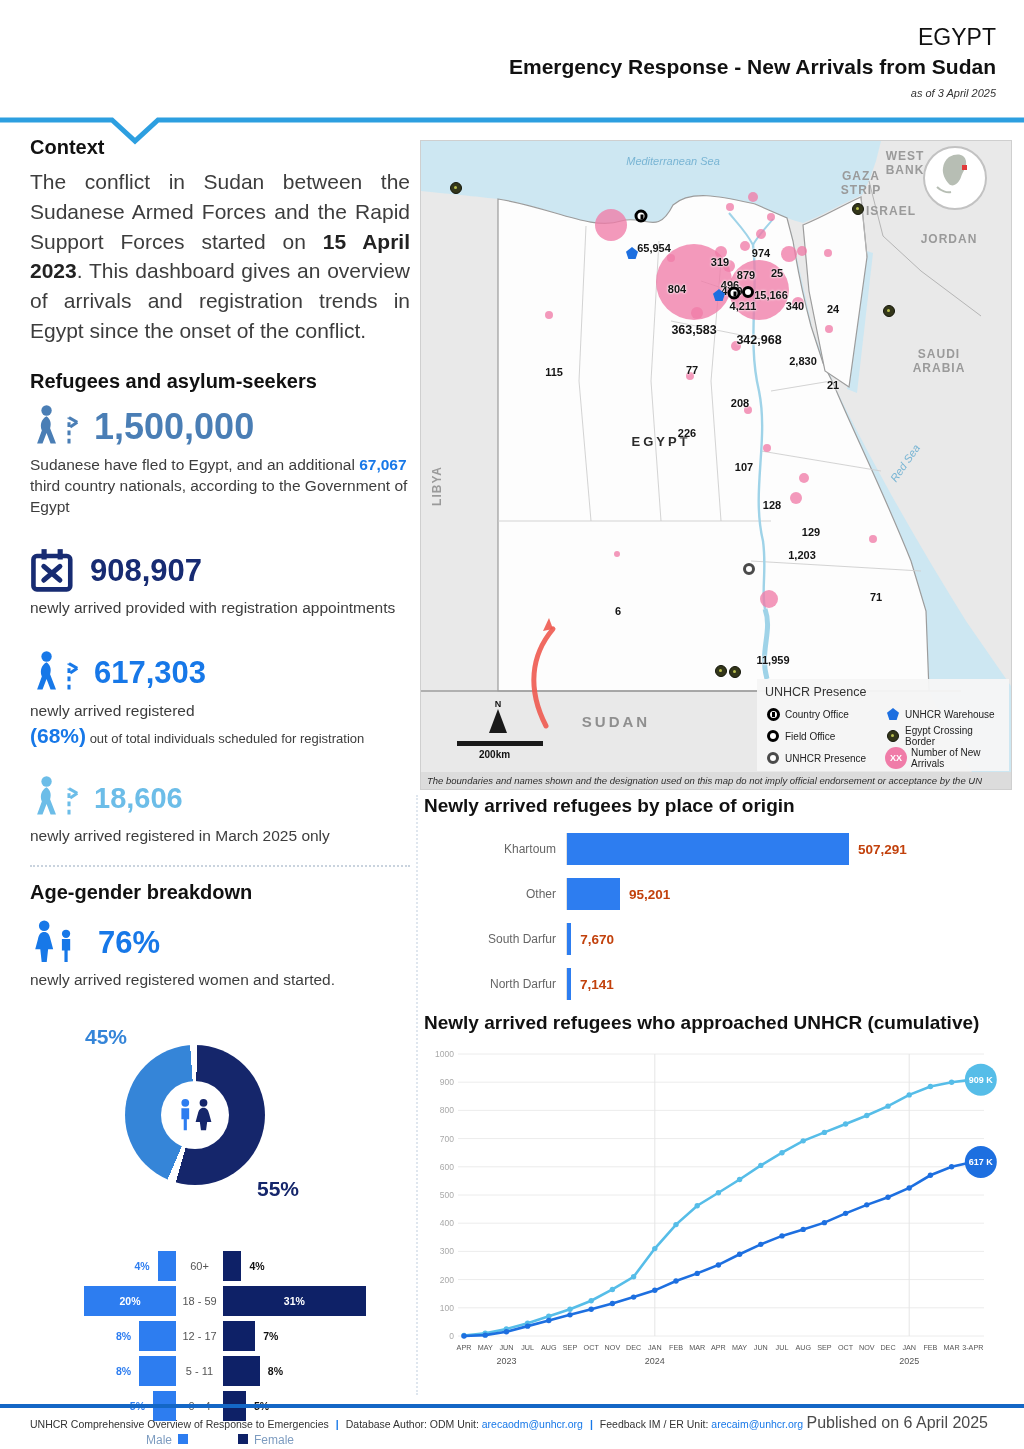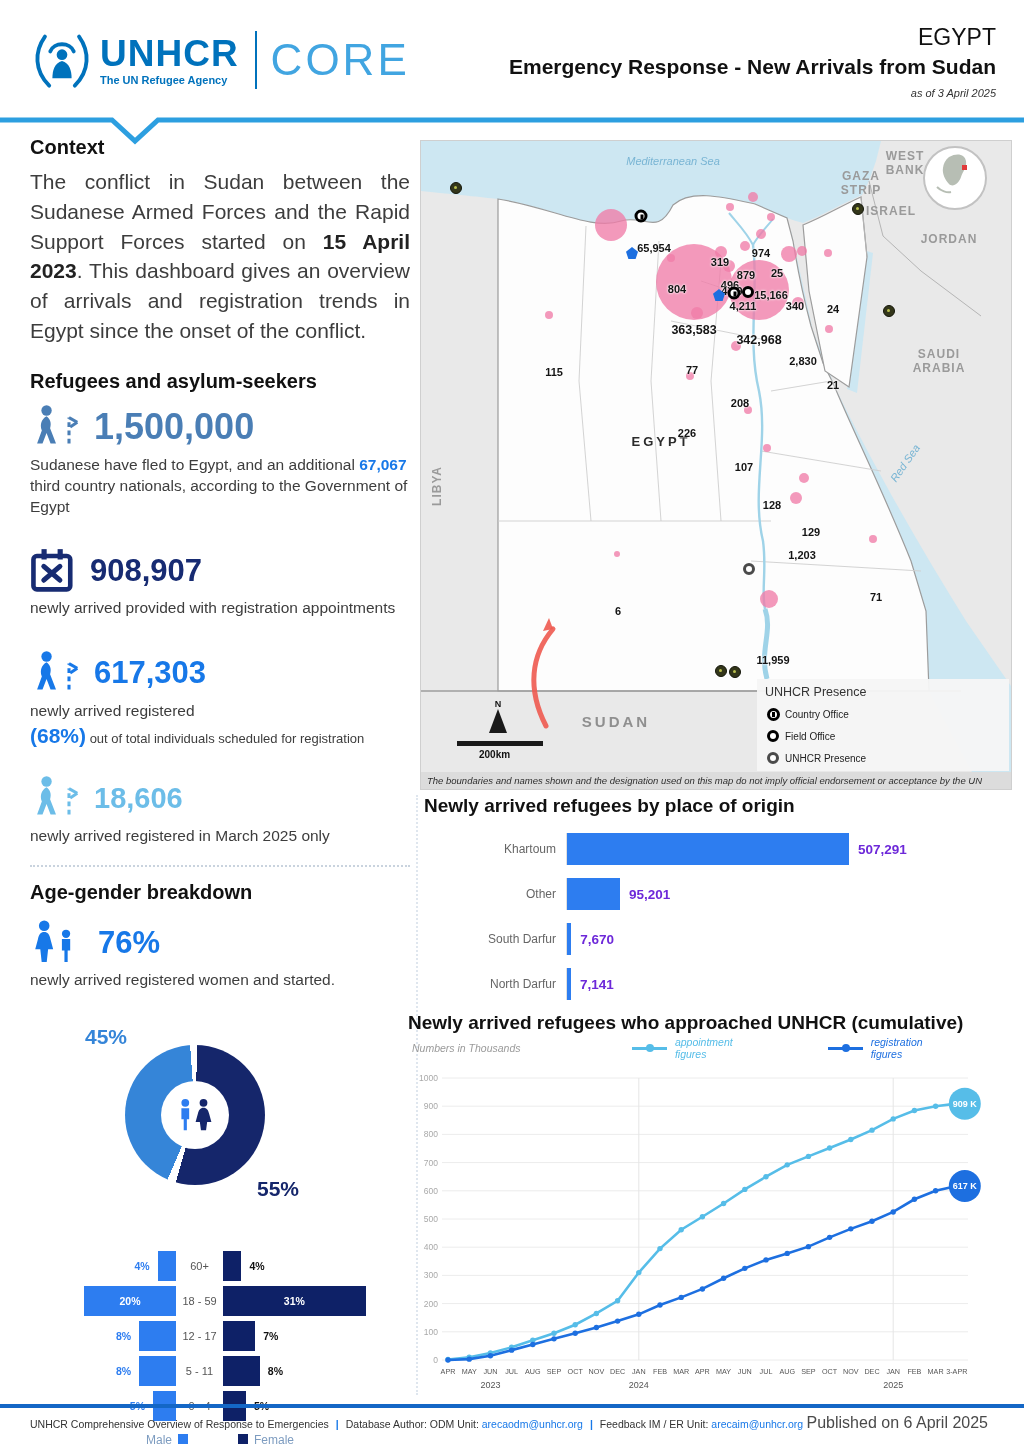--- a/index.html
+++ b/index.html
@@ -91,23 +91,23 @@
   #scalebar .lb{font-size:10px;font-weight:bold;color:#111;margin-top:3px;margin-left:22px;}
   #map-disclaimer{position:absolute;left:0;bottom:0;width:100%;height:17px;background:#dcdcdc;
       font-size:9.5px;font-style:italic;color:#2e2e2e;line-height:17px;padding-left:6px;box-sizing:border-box;z-index:9;}
   
   #origin{position:absolute;left:424px;top:795px;width:588px;}
   .chart-h{font-size:19px;font-weight:bold;color:#111;margin:0 0 16px 0;}
   .o-row{display:flex;align-items:center;height:32px;margin-bottom:13px;}
   .o-cat{width:132px;text-align:right;font-size:12px;color:#666;padding-right:10px;}
   .o-barwrap{position:relative;flex:1;height:32px;border-left:1px solid #e0e0e0;display:flex;align-items:center;}
   .o-bar{height:32px;background:#2D7DF0;}
-  .o-val{font-size:13.5px;font-weight:bold;color:#6d28d9;margin-left:9px;white-space:nowrap;}
-  
-  #cumulative{position:absolute;left:408px;top:1012px;width:592px;}
+  .o-val{font-size:13.5px;font-weight:bold;color:#c2410c;margin-left:9px;white-space:nowrap;}
+  
+  #cumulative{position:absolute;left:424px;top:1012px;width:592px;}
   .cum-meta{display:flex;align-items:center;margin:2px 0 0 4px;}
   .cum-note{font-size:10.5px;font-style:italic;color:#9a9a9a;width:170px;}
   .cum-leg{display:flex;align-items:center;gap:10px;margin-right:46px;}
   .leg-line{position:relative;display:inline-block;width:36px;height:3px;}
   .leg-line::after{content:'';position:absolute;left:14px;top:-2.5px;width:8px;height:8px;border-radius:50%;background:inherit;}
   .leg-txt{font-size:10.5px;font-style:italic;}
   .cum-legitem{display:flex;align-items:center;gap:8px;margin-left:54px;}
   
   #ftr-rule{position:absolute;left:0;top:1404px;width:1024px;height:4px;background:#1467C6;}
   #ftr{position:absolute;left:0;top:1412px;width:1024px;height:36px;font-size:10.5px;color:#333;}
@@ -116,39 +116,20 @@
   #ftr a{color:#1778E8;text-decoration:none;}
   #ftr .pub{position:absolute;right:36px;top:2px;font-size:16px;color:#4a4a4a;}
   .colsep{position:absolute;left:416px;top:795px;height:600px;border-left:2px dotted #dfe6ee;}
 </style>
 </head>
 <body>
 
 <div id="page">
 
   <div id="hdr">
-    <div class="logo-wrap">
-      <svg class="logo-mark" viewBox="0 0 60 60">
-        <g fill="none" stroke="#0072BC" stroke-width="3.6" stroke-linecap="round">
-          <path d="M14,8 C4,22 4,40 18,54"></path>
-          <path d="M46,8 C56,22 56,40 42,54"></path>
-          <path d="M19,22 C22,13 38,13 41,22"></path>
-        </g>
-        <g fill="#0072BC">
-          <circle cx="30" cy="25" r="5"></circle>
-          <path d="M30,31 c-7,2 -9,9 -9,16 h18 c0,-7 -2,-14 -9,-16 z"></path>
-        </g>
-      </svg>
-      <div class="logo-texts">
-        <div class="logo-org">UNHCR</div>
-        <div class="logo-tag">The UN Refugee Agency</div>
-      </div>
-      <div class="logo-sep"></div>
-      <div class="logo-core">CORE</div>
-    </div>
     <div class="hdr-right">
       <div class="hdr-country">EGYPT</div>
       <div class="hdr-title">Emergency Response - New Arrivals from Sudan</div>
       <div class="hdr-asof">as of 3 April 2025</div>
     </div>
   </div>
   <svg id="hdr-rule" viewBox="0 0 1024 30">
     <path d="M0,4 H112 L135,25 L158,4 H1024" fill="none" stroke="#2D9FE0" stroke-width="5"></path>
   </svg>
 
@@ -478,20 +459,38 @@
               </span>
               <span>Field Office</span>
             </div>
             <div class="lg-item">
               <span class="lg-ic">
                 <span class="po po-presence"></span>
               </span>
               <span>UNHCR Presence</span>
             </div>
           </div>
+        <div class="lg-col" id="lg-col2">
+            <div class="lg-item">
+              <span class="lg-ic">
+                <span class="po po-warehouse"></span>
+              </span>
+              <span>UNHCR Warehouse</span>
+            </div>
+            <div class="lg-item">
+              <span class="lg-ic">
+                <span class="po po-crossing"></span>
+              </span>
+              <span>Egypt Crossing Border</span>
+            </div>
+            <div class="lg-item">
+              <span class="lg-badge">XX</span>
+              <span>Number of New Arrivals</span>
+            </div>
+          </div>
       </div>
     </div>
 
     <div id="map-disclaimer">The boundaries and names shown and the designation used on this map do not imply official endorsement or acceptance by the UN</div>
   </div>
 
   <div class="colsep"></div>
 
   <div id="origin">
     <h2 class="chart-h">Newly arrived refugees by place of origin</h2>
@@ -522,33 +521,20 @@
           <div class="o-barwrap">
             <div class="o-bar" style="width:4px;background:#2D7DF0"></div>
             <div class="o-val">7,141</div>
           </div>
         </div>
       </div>
   </div>
 
   <div id="cumulative">
     <h2 class="chart-h" style="margin-bottom:2px;">Newly arrived refugees who approached UNHCR (cumulative)</h2>
-    <div class="cum-meta">
-      <div class="cum-note">Numbers in Thousands</div>
-      <div id="cum-legend" class="cum-leg">
-          <span class="cum-legitem">
-            <span class="leg-line" style="background:#56BDE8"></span>
-            <span class="leg-txt" style="color:#56BDE8">appointment figures</span>
-          </span>
-          <span class="cum-legitem">
-            <span class="leg-line" style="background:#1D6FE0"></span>
-            <span class="leg-txt" style="color:#1D6FE0">registration figures</span>
-          </span>
-        </div>
-    </div>
     <div id="cum-svg-holder"><svg width="592" height="352" viewBox="0 0 592 352">
           <line x1="34" y1="300" x2="560" y2="300" stroke="#ececec" stroke-width="1"></line>
           <text x="30" y="303" font-size="8.5" fill="#a9a9a9" text-anchor="end" font-family="Liberation Sans,sans-serif">0</text>
           <line x1="34" y1="271.8" x2="560" y2="271.8" stroke="#ececec" stroke-width="1"></line>
           <text x="30" y="274.8" font-size="8.5" fill="#a9a9a9" text-anchor="end" font-family="Liberation Sans,sans-serif">100</text>
           <line x1="34" y1="243.6" x2="560" y2="243.6" stroke="#ececec" stroke-width="1"></line>
           <text x="30" y="246.6" font-size="8.5" fill="#a9a9a9" text-anchor="end" font-family="Liberation Sans,sans-serif">200</text>
           <line x1="34" y1="215.4" x2="560" y2="215.4" stroke="#ececec" stroke-width="1"></line>
           <text x="30" y="218.4" font-size="8.5" fill="#a9a9a9" text-anchor="end" font-family="Liberation Sans,sans-serif">300</text>
           <line x1="34" y1="187.2" x2="560" y2="187.2" stroke="#ececec" stroke-width="1"></line>

